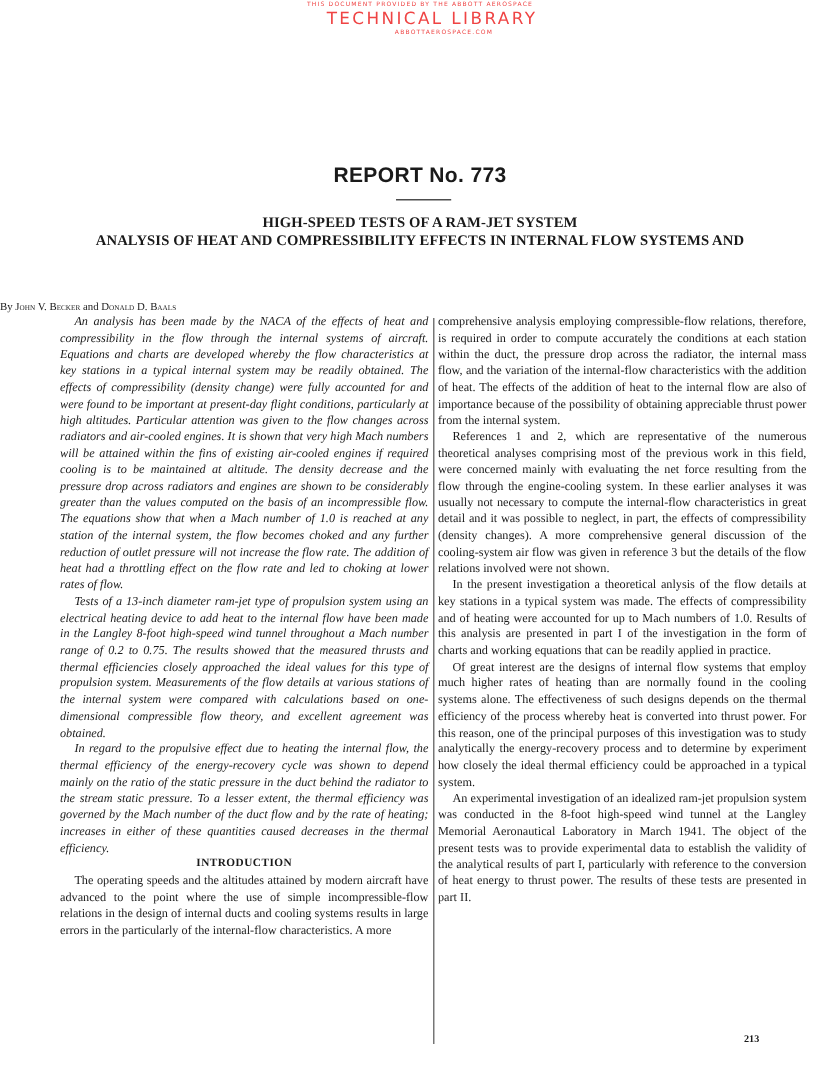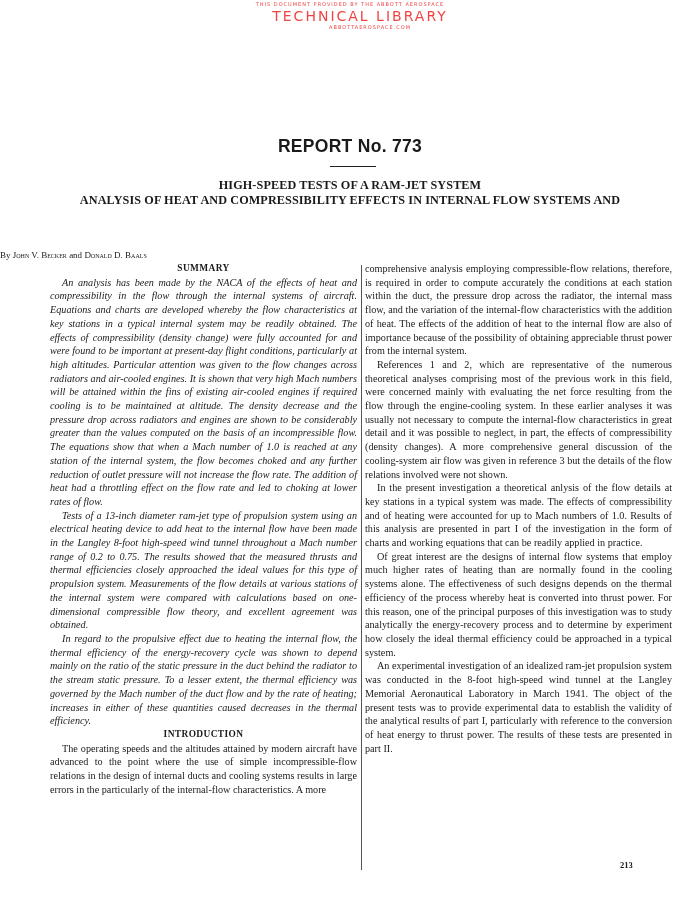--- a/index.html
+++ b/index.html
@@ -76,21 +76,20 @@
 </div>
 
 <div class="byline">
   <span>By</span>
   <span class="sc">John V. Becker</span>
   <span>and</span>
   <span class="sc">Donald D. Baals</span>
 </div>
 
 <div class="col col-left">
-  <div class="heading">SUMMARY</div>
   <div class="italic">
     <p>An analysis has been made by the NACA of the effects of heat and compressibility in the flow through the internal systems of aircraft. Equations and charts are developed whereby the flow characteristics at key stations in a typical internal system may be readily obtained. The effects of compressibility (density change) were fully accounted for and were found to be important at present-day flight conditions, particularly at high altitudes. Particular attention was given to the flow changes across radiators and air-cooled engines. It is shown that very high Mach numbers will be attained within the fins of existing air-cooled engines if required cooling is to be maintained at altitude. The density decrease and the pressure drop across radiators and engines are shown to be considerably greater than the values computed on the basis of an incompressible flow. The equations show that when a Mach number of 1.0 is reached at any station of the internal system, the flow becomes choked and any further reduction of outlet pressure will not increase the flow rate. The addition of heat had a throttling effect on the flow rate and led to choking at lower rates of flow.</p>
     <p>Tests of a 13-inch diameter ram-jet type of propulsion system using an electrical heating device to add heat to the internal flow have been made in the Langley 8-foot high-speed wind tunnel throughout a Mach number range of 0.2 to 0.75. The results showed that the measured thrusts and thermal efficiencies closely approached the ideal values for this type of propulsion system. Measurements of the flow details at various stations of the internal system were compared with calculations based on one-dimensional compressible flow theory, and excellent agreement was obtained.</p>
     <p>In regard to the propulsive effect due to heating the internal flow, the thermal efficiency of the energy-recovery cycle was shown to depend mainly on the ratio of the static pressure in the duct behind the radiator to the stream static pressure. To a lesser extent, the thermal efficiency was governed by the Mach number of the duct flow and by the rate of heating; increases in either of these quantities caused decreases in the thermal efficiency.</p>
   </div>
   <div class="heading">INTRODUCTION</div>
   <p>The operating speeds and the altitudes attained by modern aircraft have advanced to the point where the use of simple incompressible-flow relations in the design of internal ducts and cooling systems results in large errors in the particularly of the internal-flow characteristics. A more</p>
 </div>
 
 <div class="col-divider"></div>

